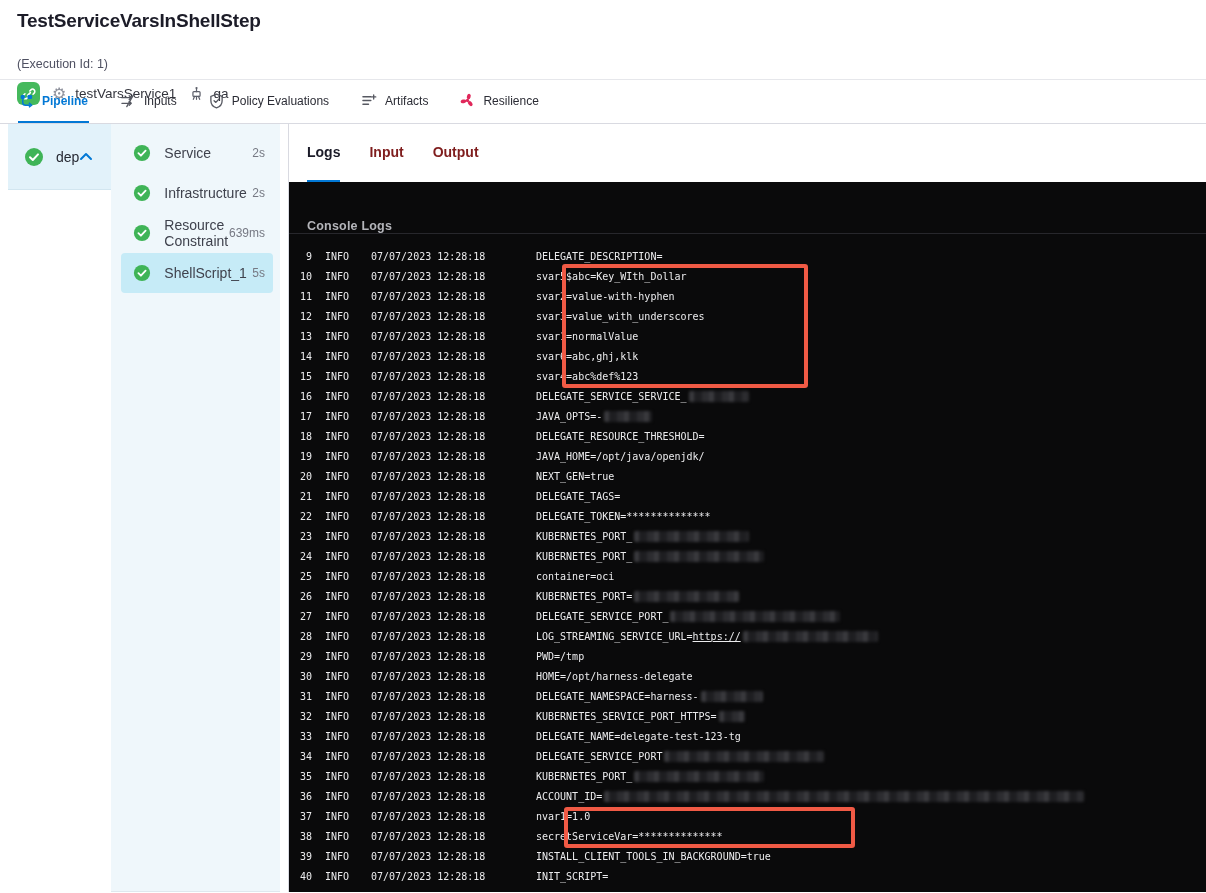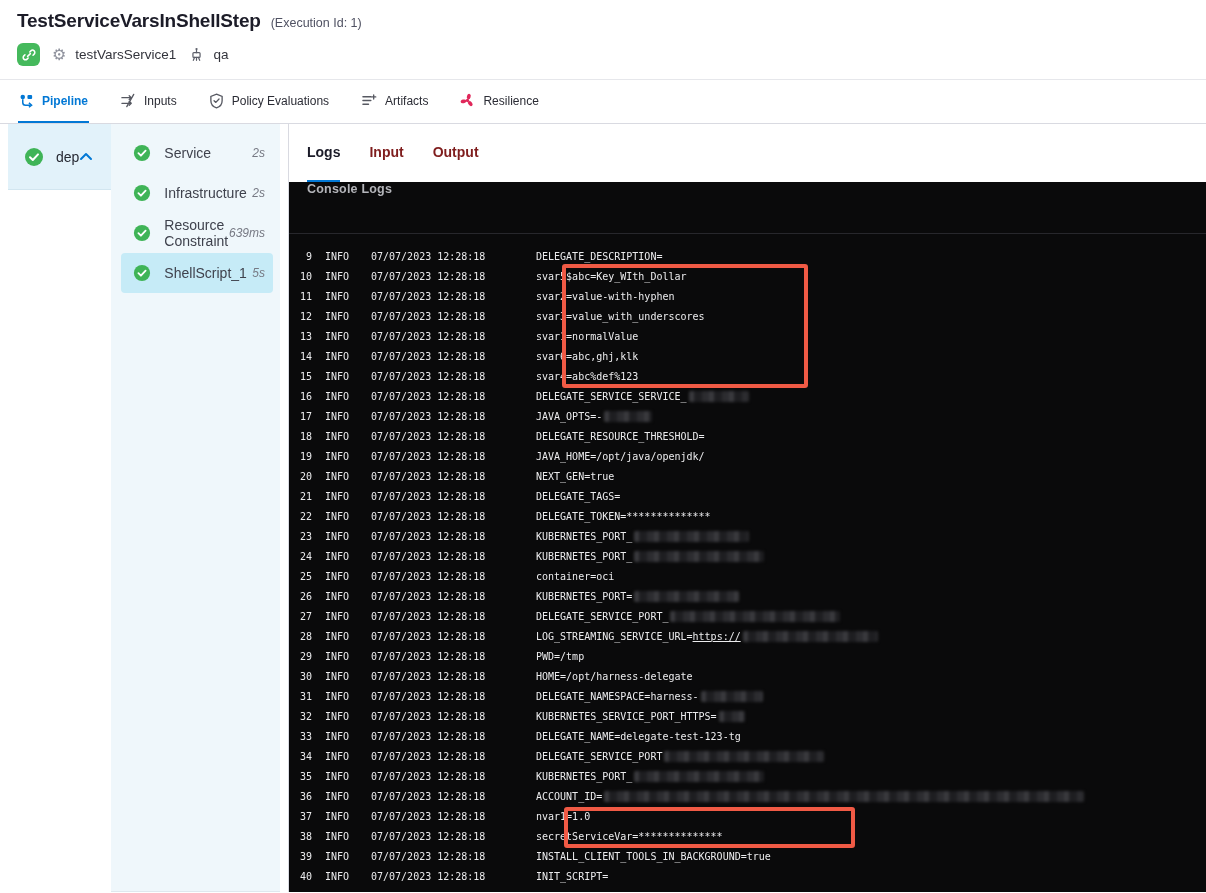--- a/index.html
+++ b/index.html
@@ -1,21 +1,21 @@
 <!DOCTYPE html>
 <html><head>
 <meta charset="utf-8">
 <style>
   * { margin:0; padding:0; box-sizing:border-box; }
   html,body { width:1206px; height:893px; overflow:hidden; background:#fff;
               font-family:"Liberation Sans", sans-serif; }
 
   
   .app-header { height:80px; background:#fff; padding:10px 0 0 17px; border-bottom:1px solid #e6e7eb; }
-  .title-row { display:flex; align-items:baseline; gap:10px; }
+  .title-row { display:flex; align-items:baseline; gap:25px;flex-direction:column; }
   .page-title { font-size:19px; font-weight:bold; color:#1c1c28; letter-spacing:-0.2px; }
   .exec-id { font-size:12.5px; color:#4f5162; }
   .meta-row { display:flex; align-items:center; margin-top:11px; gap:9px; }
   .svc-badge { width:23px; height:23px; border-radius:6px; background:#45b95c; display:flex;
                align-items:center; justify-content:center; }
   .gear { font-size:16px; color:#8f929d; line-height:1; margin-left:3px; }
   .meta-name { font-size:13.5px; color:#33343c; }
   .env-ic { margin-left:4px; }
 
   
@@ -35,32 +35,32 @@
   .stage-card { margin-left:8px; display:flex; flex-direction:row; flex:1; }
   .group-header { height:66px; background:#e2f2fa; display:flex; align-items:center;
                   padding:0 18px 0 16px; border-bottom:1px solid #d2e6f0; cursor:pointer; }
   .group-name { font-size:14px; color:#272a33; margin-left:12px; }
   .group-header .chev { margin-left:auto; }
   .steps { background:#eff7fb; padding:9px 0 6px 0; border-bottom:1px solid #dfe8ee; }
   .step { height:40px; display:flex; align-items:center; margin:0 7px 0 10px;
           padding:0 8px 0 12px; border-radius:4px; cursor:pointer; }
   .step.selected { background:#c6ebf7; }
   .step-label { font-size:14px; color:#3f424d; margin-left:13px; }
-  .step-dur { margin-left:auto; font-size:12px; color:#767983;font-style:italic; }
+  .step-dur { margin-left:auto; font-size:12px; color:#767983; }
   .sidebar-rest { flex:1; background:#f5fafc; margin-left:8px; }
 
   
   .right { flex:1; display:flex; flex-direction:column; border-left:1px solid #d9dae1; }
   .log-tabs { height:58px; background:#fff; display:flex; align-items:stretch; padding-left:18px; gap:29px; }
   .log-tab { display:flex; align-items:center; font-size:14px; color:#7f1d1d;
              border-bottom:2px solid transparent; cursor:pointer;font-weight:bold; }
   .log-tab.active { font-weight:bold; color:#1b1b28; border-bottom-color:#0278d5; }
 
   .console { flex:1; background:#0a0a0b; position:relative; overflow:hidden; }
-  .console-header { height:52px; display:flex; align-items:flex-start; padding-left:18px;
+  .console-header { height:52px; display:flex; align-items:flex-end; padding-left:18px;
                     border-bottom:1px solid #27272c; }
   .console-title { font-size:12.5px; font-weight:bold; color:#b4b5ba; letter-spacing:0.2px; }
 
   .log-list { padding-top:12px; font-family:"DejaVu Sans Mono", monospace; font-size:10px;
               color:#ececee; }
   .log-row { height:20px; display:flex; align-items:center; padding-left:6px; white-space:pre; }
   .ln-num { width:17px; text-align:right; flex:none; }
   .ln-lvl { margin-left:13px; width:25px; flex:none; }
   .ln-ts  { margin-left:21px; width:115px; flex:none; }
   .ln-msg { margin-left:50px; display:flex; align-items:center; }

